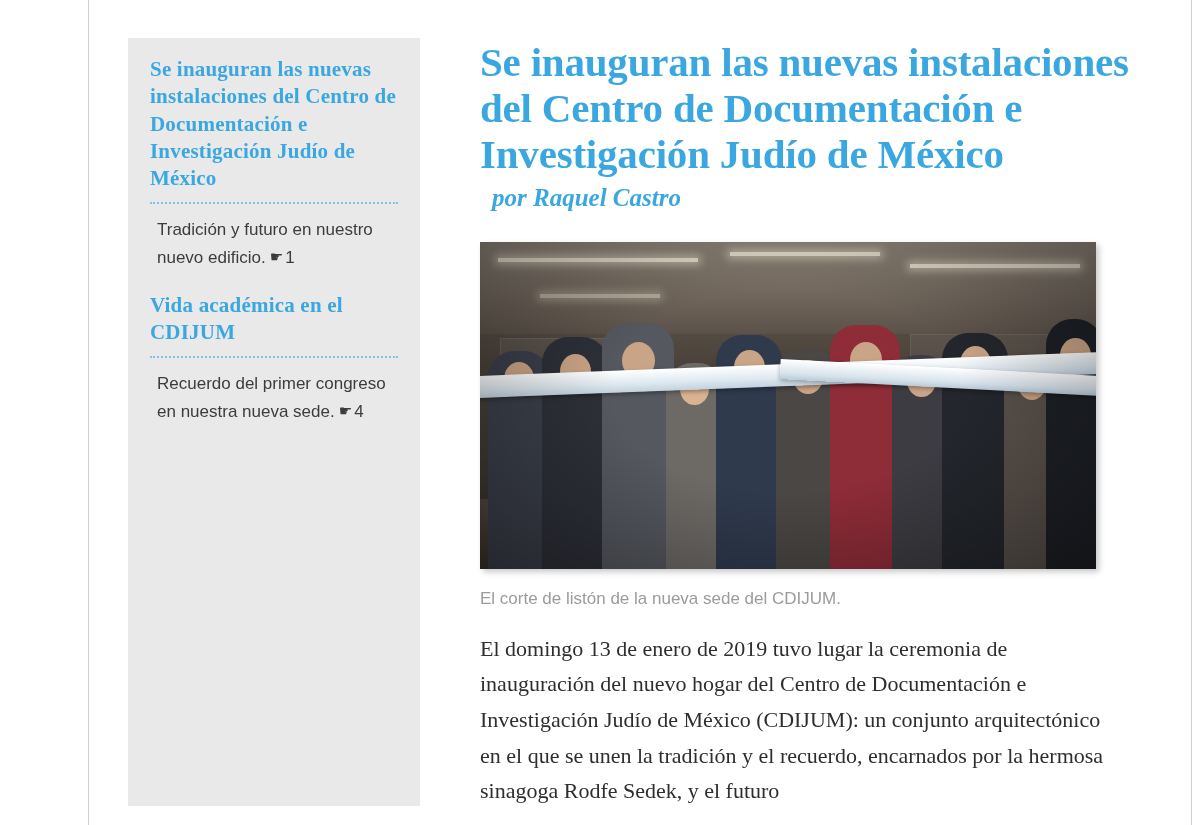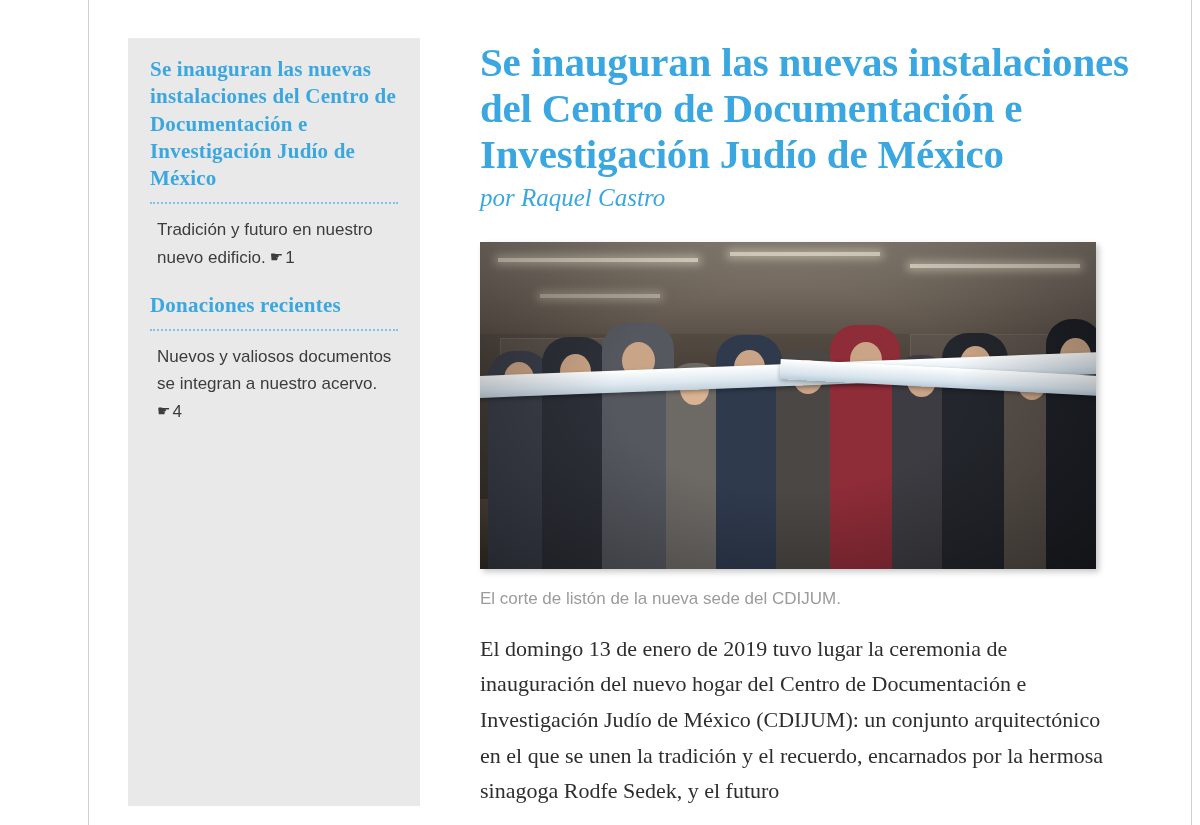--- a/index.html
+++ b/index.html
@@ -97,21 +97,22 @@
     font-size: 41px;
     line-height: 1.12;
     margin: 0;
     letter-spacing: -0.2px;
   }
   .article-byline {
     color: #3aa7e0;
     font-family: "Liberation Serif", serif;
     font-style: italic;
     font-size: 25px;
-    margin: 6px 0 0 0;
+    margin: 6px 0 0 12px;
+    font-weight: bold;
   }
 
   .photo-wrap {
     margin-top: 30px;
     width: 616px;
     height: 327px;
     position: relative;
     overflow: hidden;
     background: #2a2622;
     box-shadow: 3px 3px 6px rgba(0,0,0,0.22);
@@ -197,26 +198,26 @@
 <div class="layout">
 
   <aside class="toc">
 
     <div class="toc-entry">
       <p class="toc-title">Se inauguran las nuevas instalaciones del Centro de Documentación e Investigación Judío de México</p>
       <hr class="toc-sep">
       <p class="toc-desc"><span>Tradición y futuro en nuestro nuevo edificio.</span><span class="pointer">☛</span><span>1</span></p>
     </div>
 
-
     <div class="toc-entry">
-      <p class="toc-title">Donaciones recientes</p>
+      <p class="toc-title">Vida académica en el CDIJUM</p>
       <hr class="toc-sep">
-      <p class="toc-desc"><span>Nuevos y valiosos documentos se integran a nuestro acervo.</span><br><span class="pointer" style="margin-left:0">☛</span><span>4</span></p>
+      <p class="toc-desc"><span>Recuerdo del primer congreso en nuestra nueva sede.</span><span class="pointer">☛</span><span>4</span></p>
     </div>
+
 
 
   </aside>
 
   <main class="article">
     <h1 class="article-title">Se inauguran las nuevas instalaciones del Centro de Documentación e Investigación Judío de México</h1>
     <p class="article-byline">por Raquel Castro</p>
 
     <figure class="photo-wrap" style="margin-left:0">
       <div class="ph-bg"></div>

